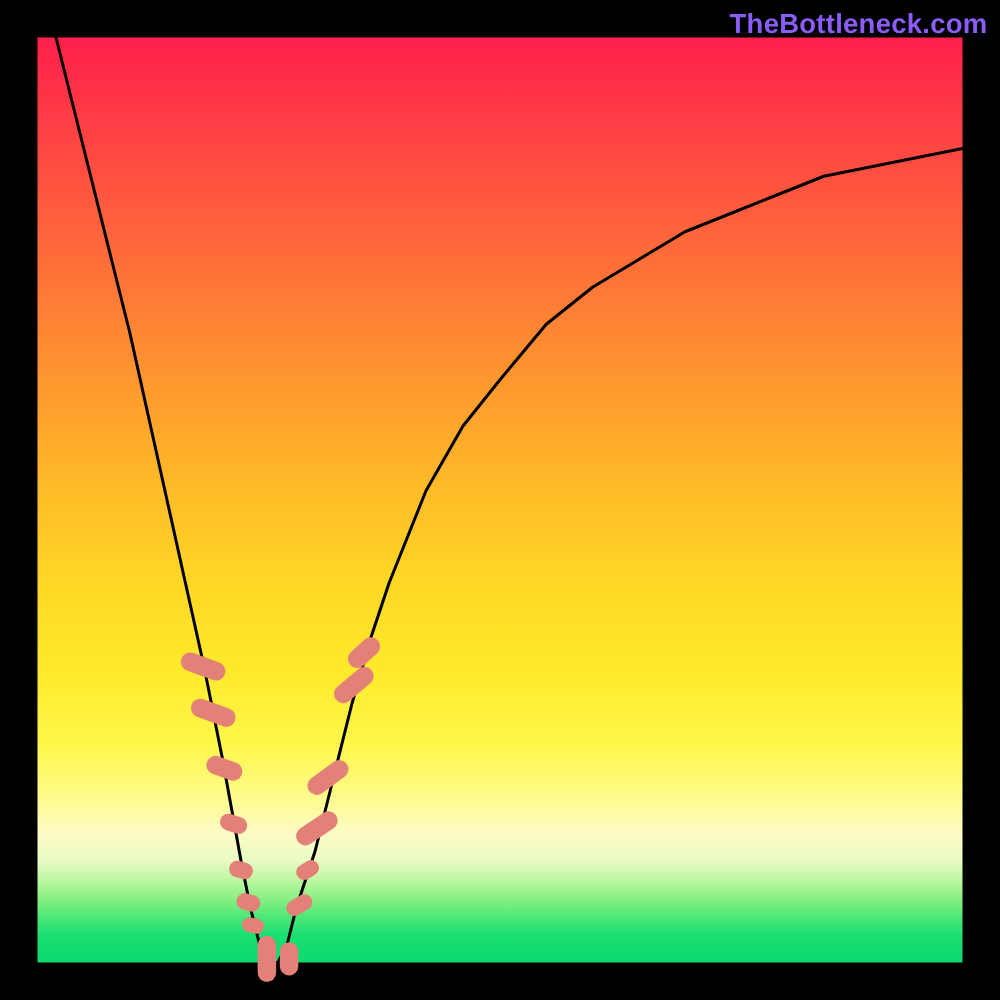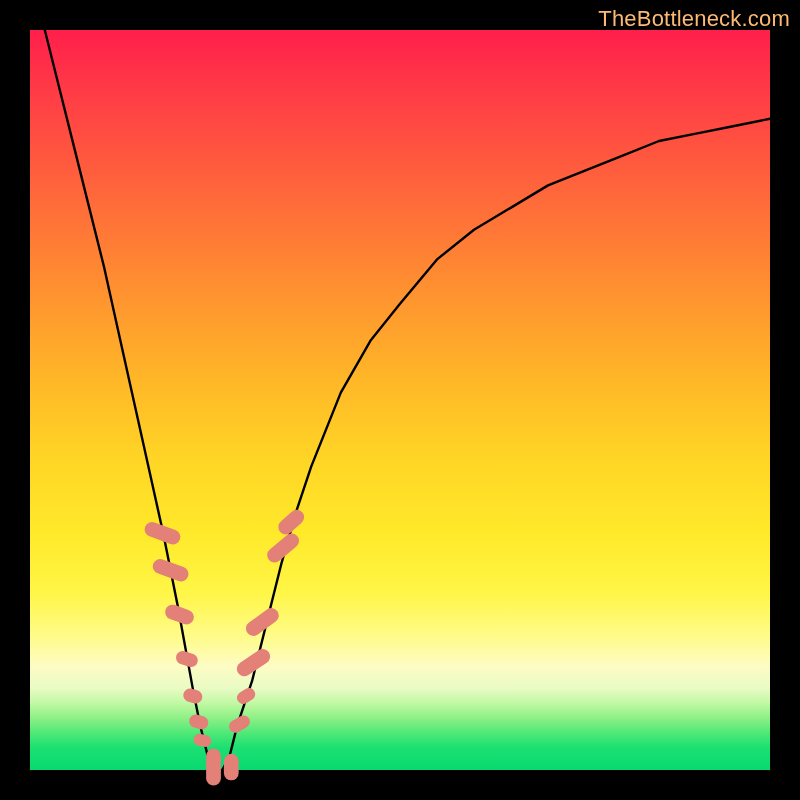--- a/index.html
+++ b/index.html
@@ -44,23 +44,23 @@
       #8cf085 93%,
       #4fe877 95%,
       #1be071 97%,
       #08da70 100%
     );
   }
   .watermark {
     position: absolute;
     top: 6px;
     right: 10px;
-    color: #fdba74;
+    color: #8b5cf6;
     font-size: 22px;
-    font-weight: 400;
+    font-weight: 700;
     letter-spacing: 0.2px;
     user-select: none;
   }
   svg.curve {
     position: absolute;
     left: 0;
     top: 0;
     width: 740px;
     height: 740px;
     overflow: visible;

